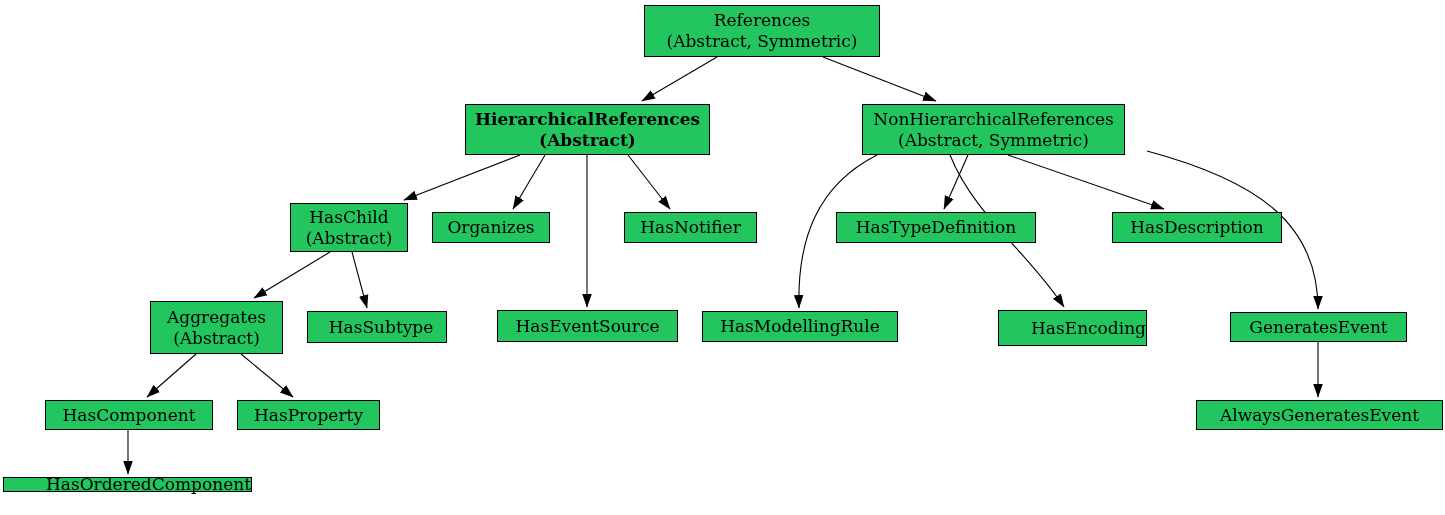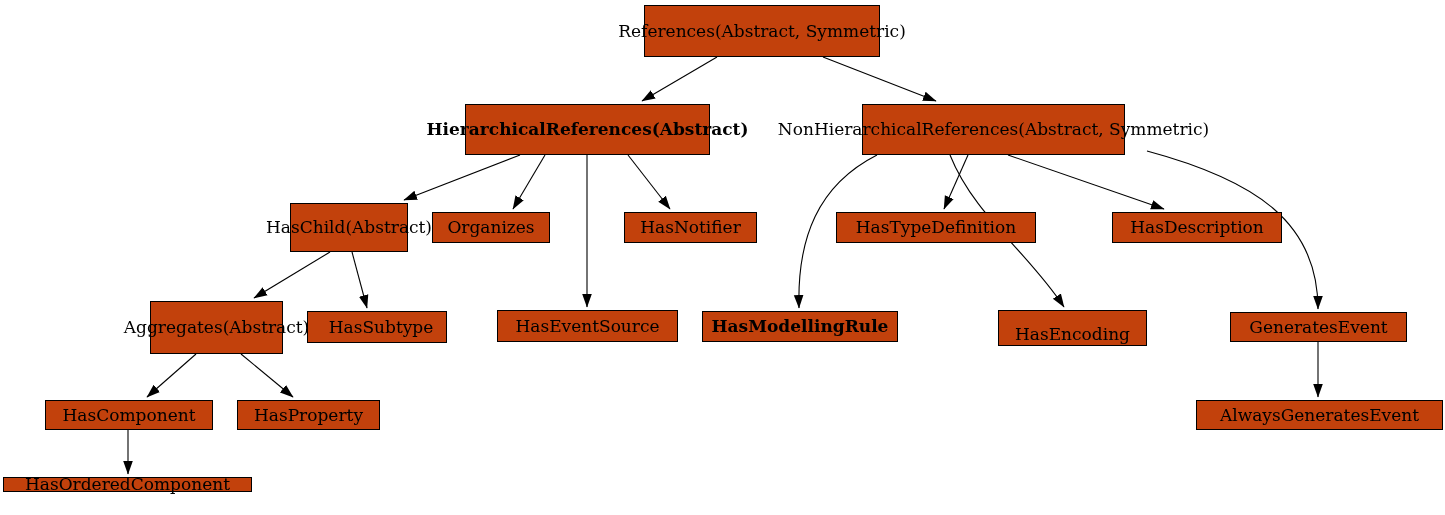--- a/index.html
+++ b/index.html
@@ -13,24 +13,24 @@
   }
   #edge-layer {
     position: absolute;
     left: 0; top: 0;
     width: 1445px; height: 515px;
   }
   .node {
     position: absolute;
     box-sizing: border-box;
     border: 1px solid #000000;
-    background: #c2410c;
+    background: #22c55e;
     color: #000000;
     display: flex;
-    flex-direction: row;
+    flex-direction: column;
     align-items: center;
     justify-content: center;
     text-align: center;
     font-size: 17px;
     line-height: 21px;
     white-space: nowrap;
   }
   .node span { display: block; }
   path.edge {
     fill: none;
@@ -100,35 +100,35 @@
       <div class="node" style="left: 150px; top: 301px; width: 133px; height: 53px;">
         <span>Aggregates</span>
         <span>(Abstract)</span>
       </div>
       <div class="node" style="left: 307px; top: 311px; width: 140px; height: 32px; padding-left: 8px;">
         <span>HasSubtype</span>
       </div>
       <div class="node" style="left: 497px; top: 310px; width: 181px; height: 32px;">
         <span>HasEventSource</span>
       </div>
-      <div class="node" style="left: 702px; top: 311px; width: 196px; height: 31px; font-weight: bold;">
+      <div class="node" style="left: 702px; top: 311px; width: 196px; height: 31px;">
         <span>HasModellingRule</span>
       </div>
       <div class="node" style="left: 998px; top: 310px; width: 149px; height: 36px; align-items: flex-end;">
         <span>HasEncoding</span>
       </div>
       <div class="node" style="left: 1230px; top: 312px; width: 177px; height: 30px;">
         <span>GeneratesEvent</span>
       </div>
       <div class="node" style="left: 45px; top: 400px; width: 168px; height: 30px;">
         <span>HasComponent</span>
       </div>
       <div class="node" style="left: 237px; top: 400px; width: 143px; height: 30px;">
         <span>HasProperty</span>
       </div>
-      <div class="node" style="left: 3px; top: 477px; width: 249px; height: 15px;">
+      <div class="node" style="left: 3px; top: 477px; width: 249px; height: 15px; align-items: flex-end;">
         <span>HasOrderedComponent</span>
       </div>
       <div class="node" style="left: 1196px; top: 400px; width: 247px; height: 30px;">
         <span>AlwaysGeneratesEvent</span>
       </div>
     </div>
 </div>
 
 </body></html>

